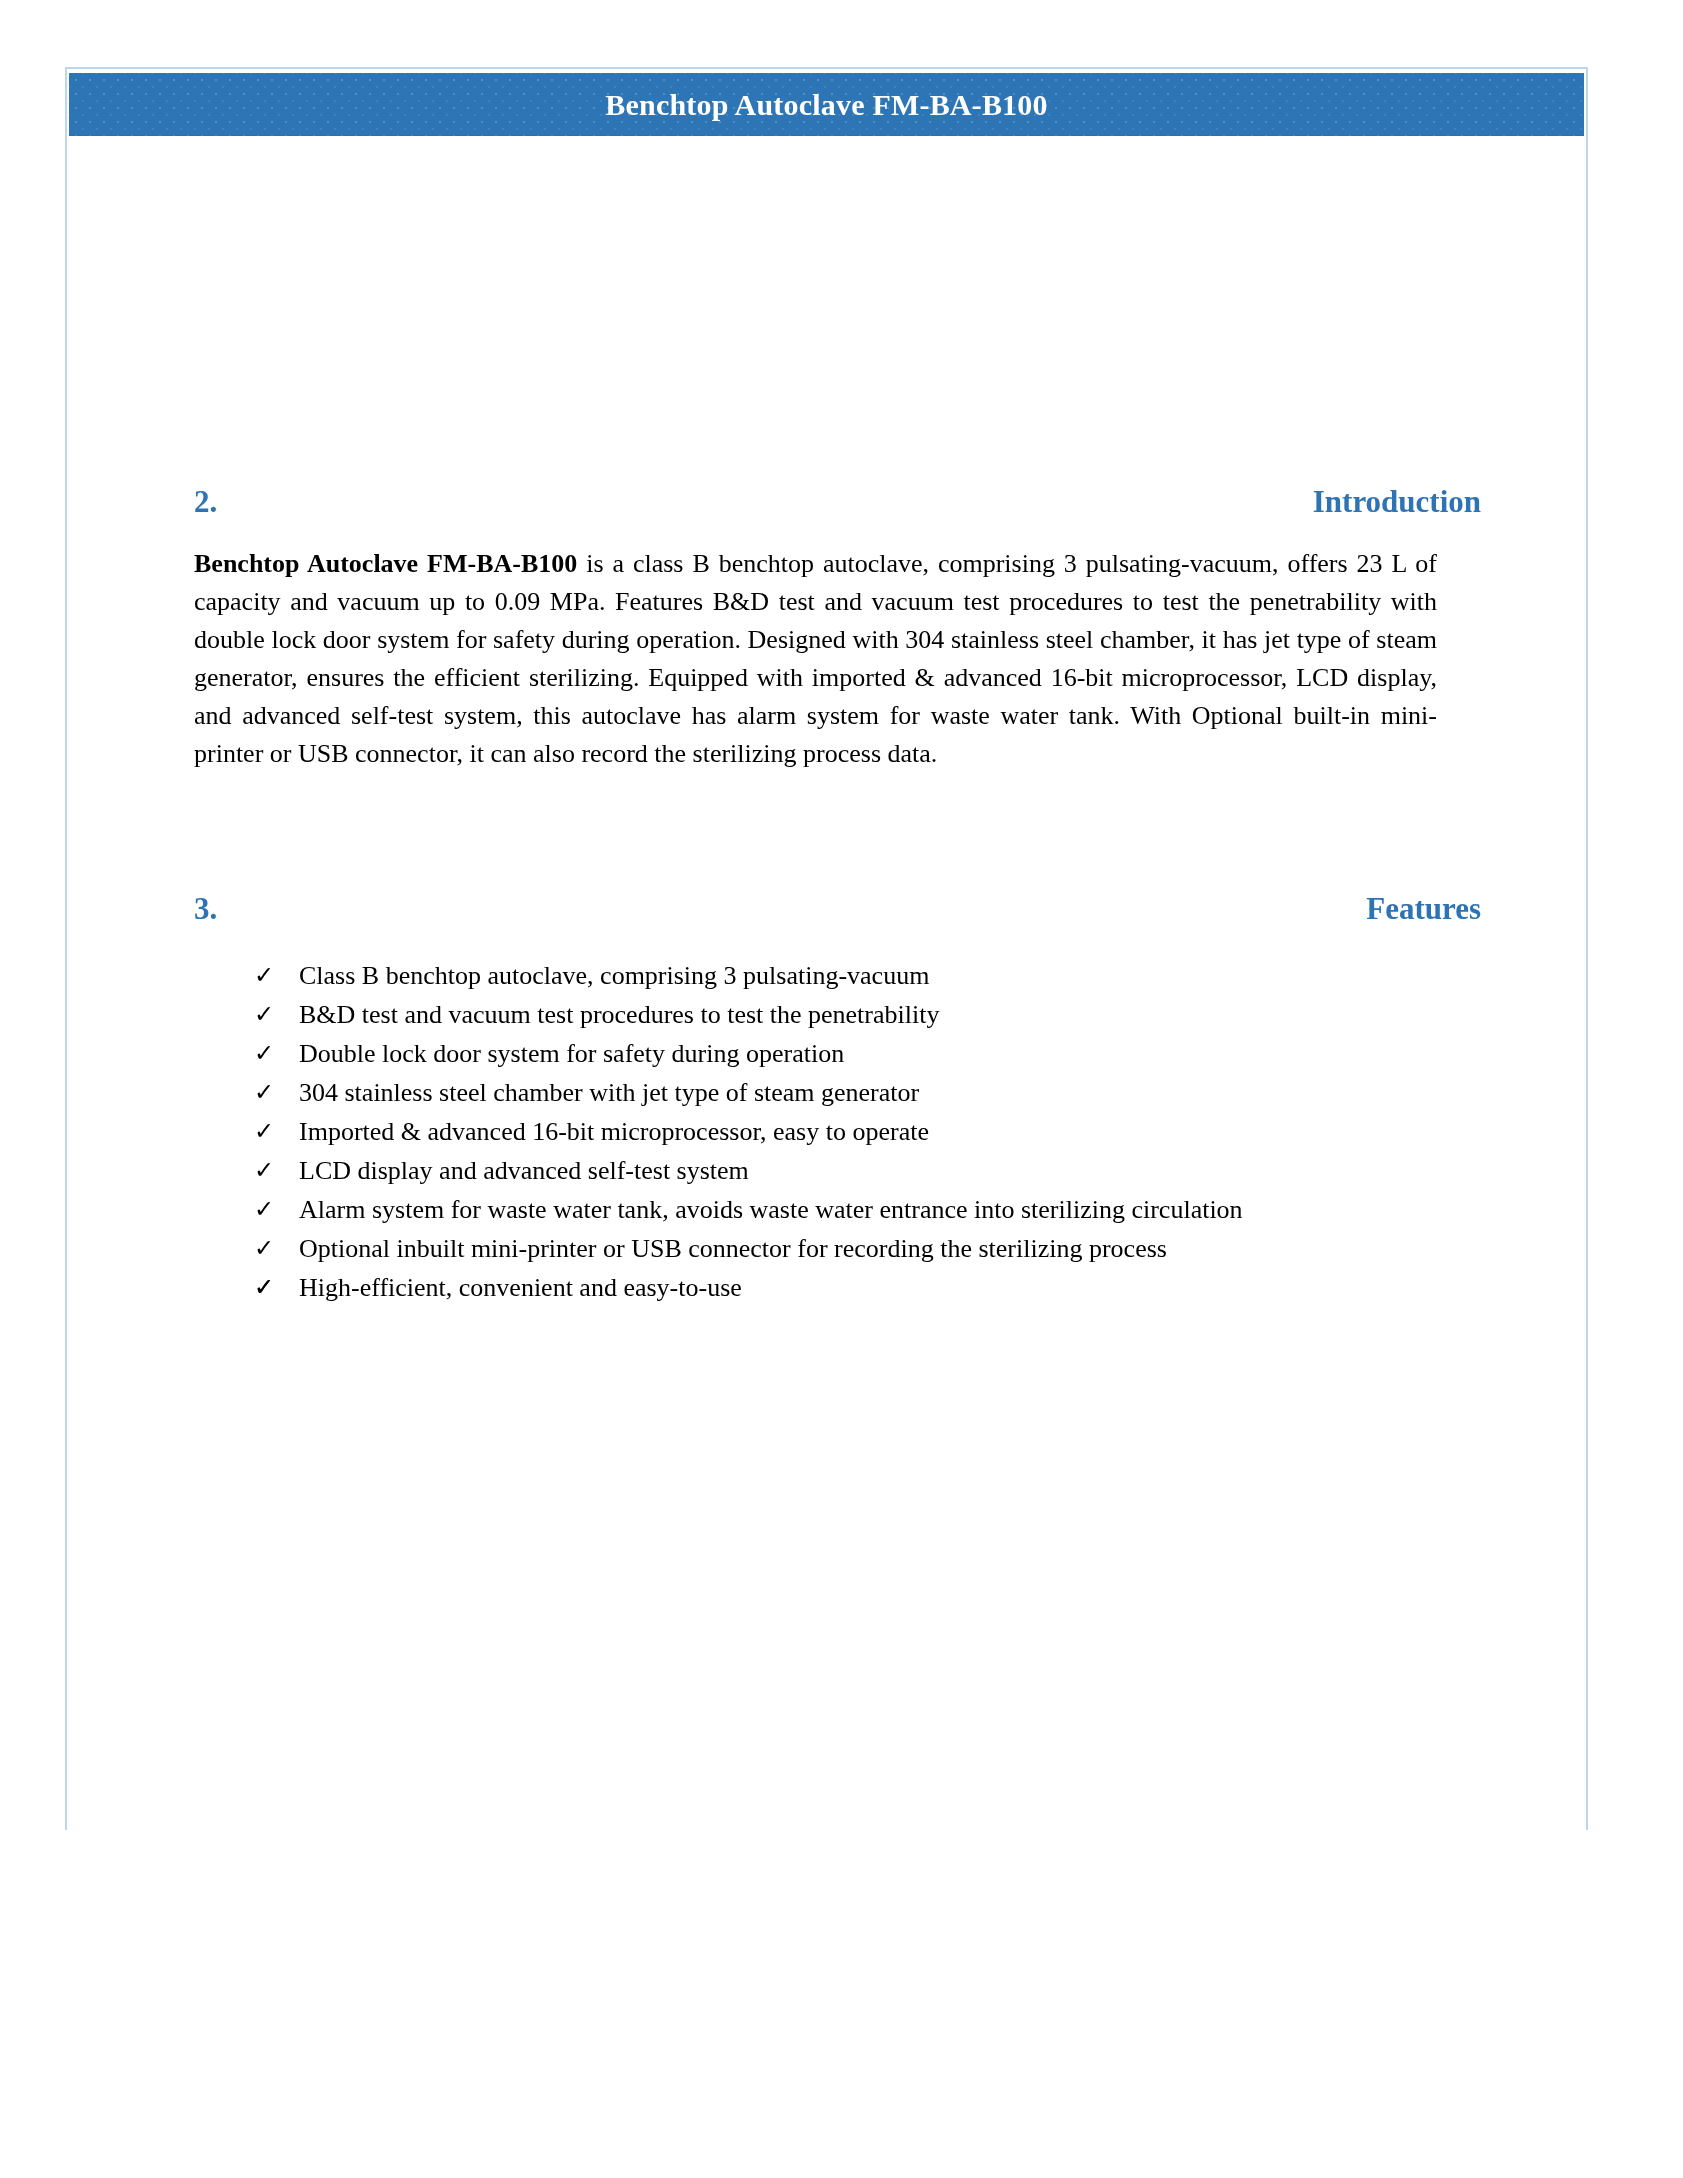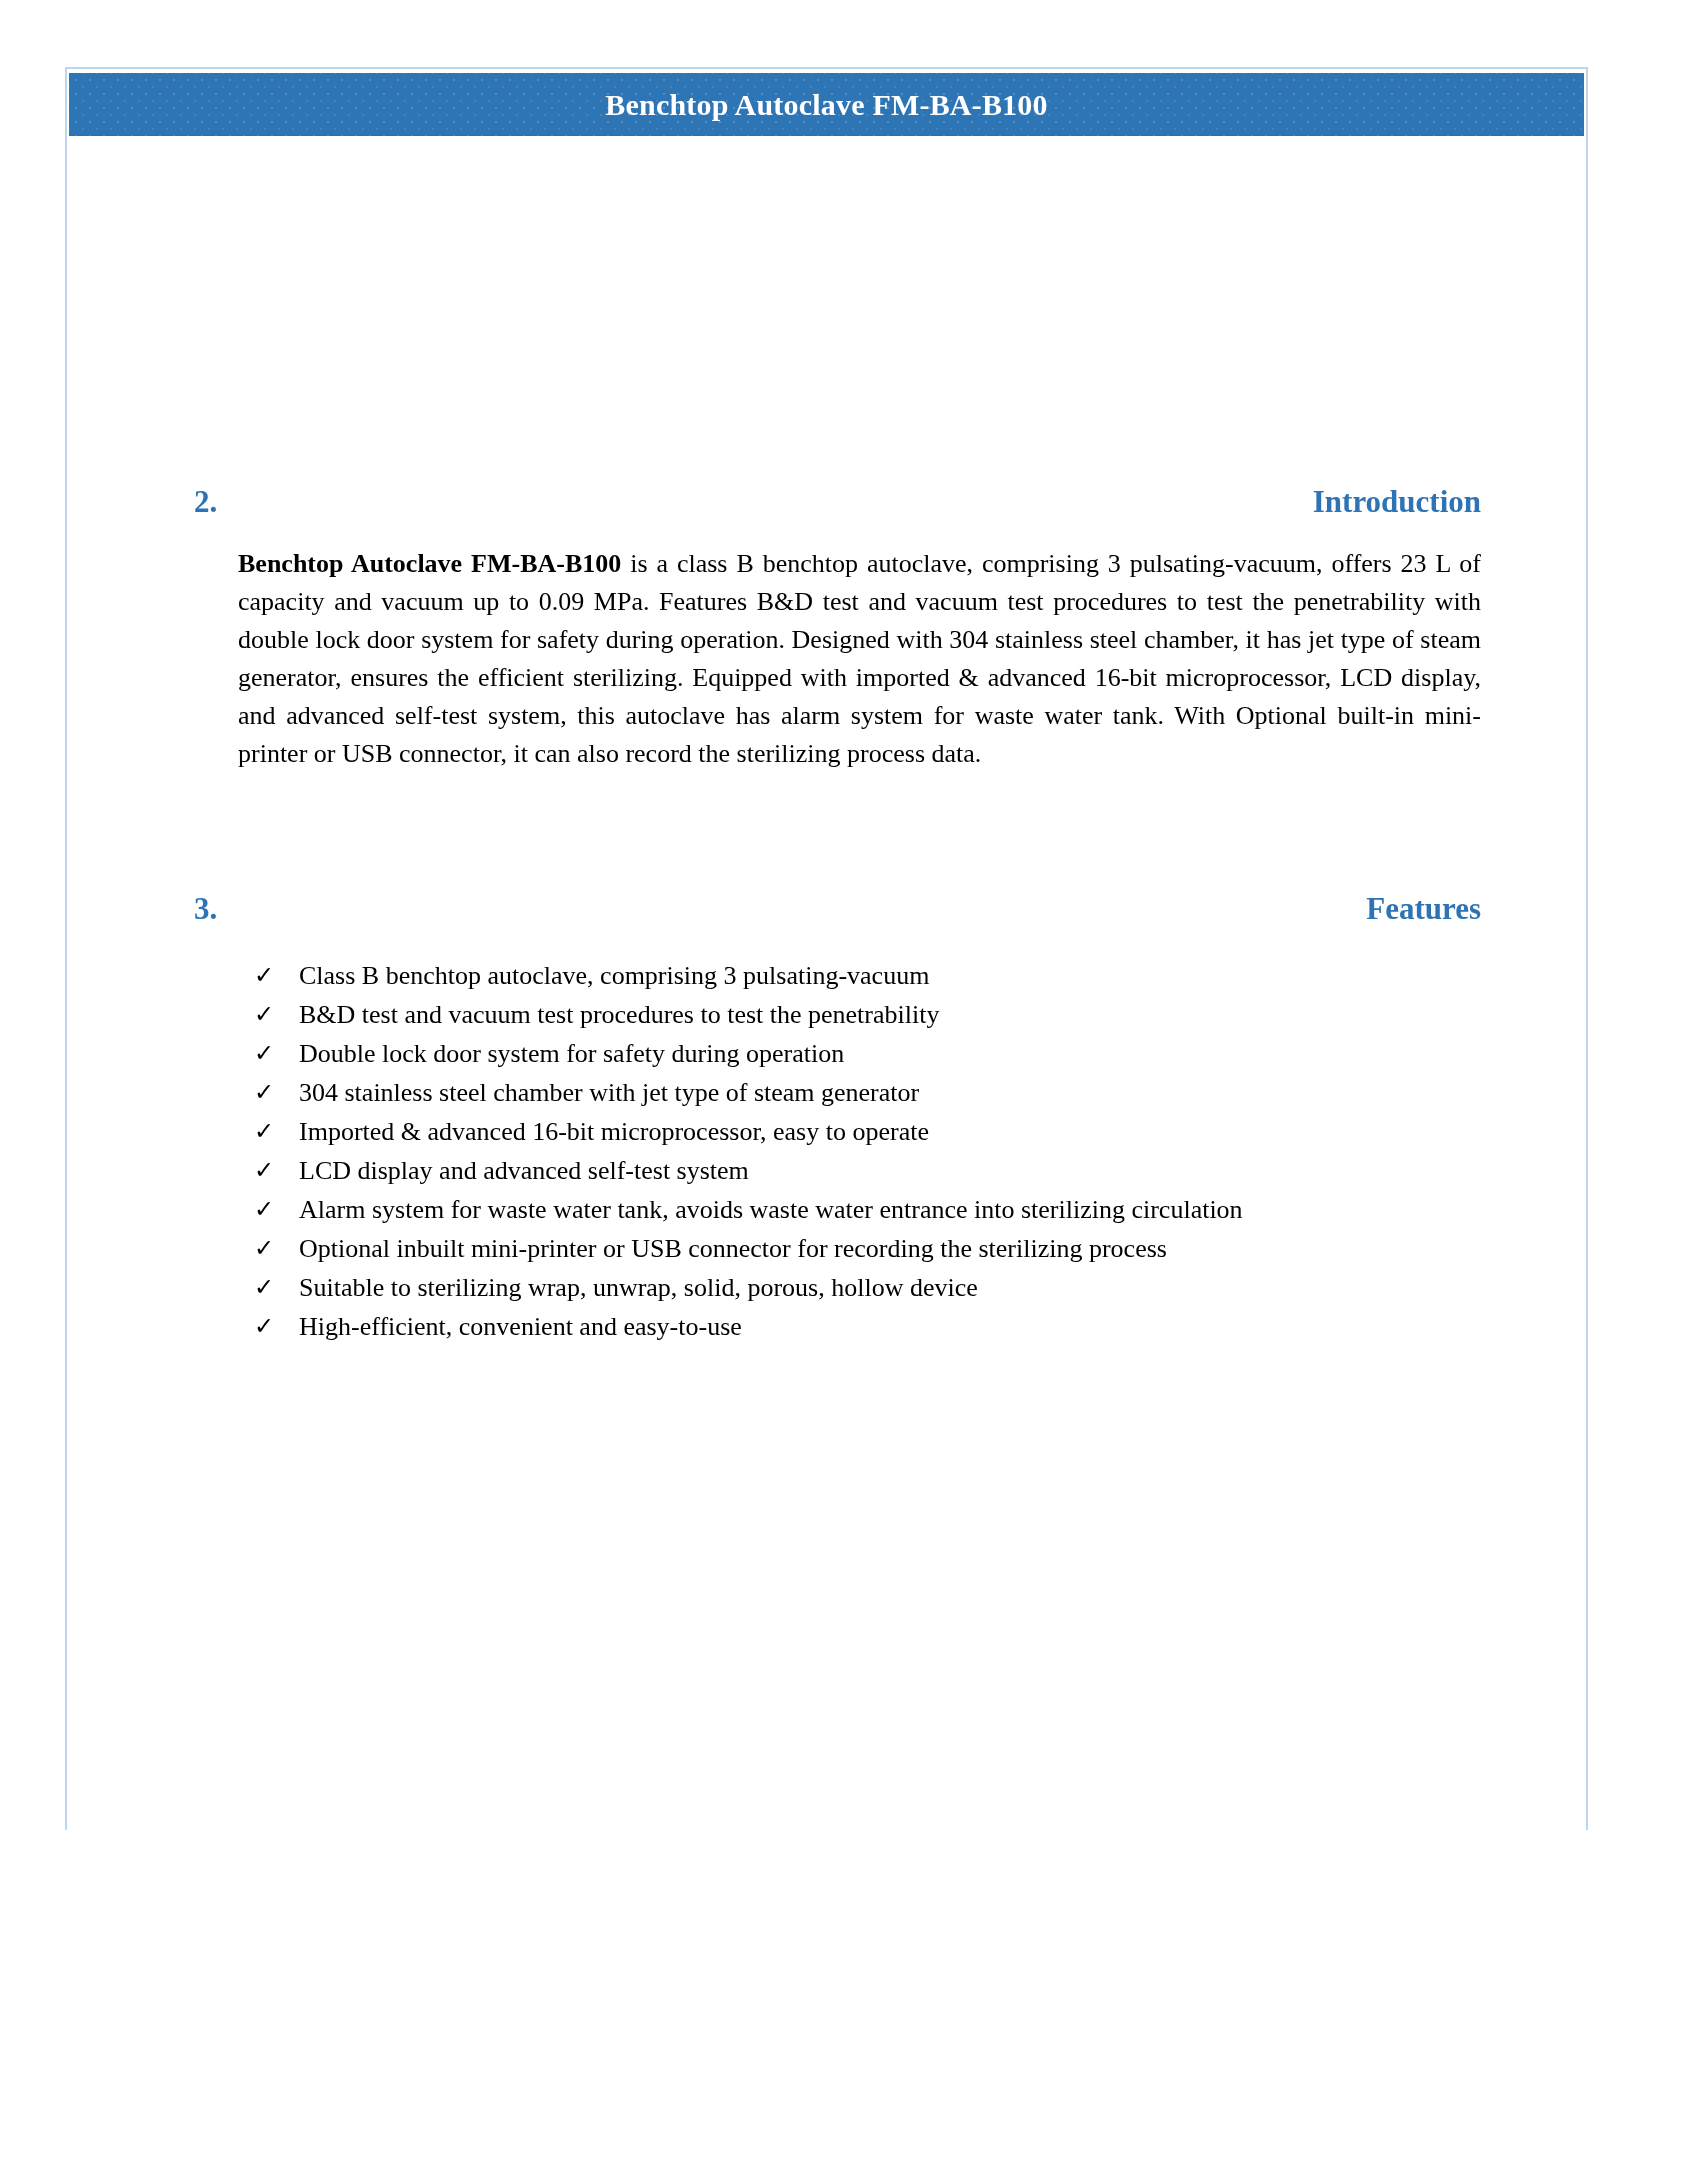--- a/index.html
+++ b/index.html
@@ -94,21 +94,20 @@
     flex: 1 1 auto;
     text-align: right;
   }
 
   #sec-intro-heading { margin-top: 327px; }
   #sec-features-heading { margin-top: 119px; }
 
   
   .body-paragraph {
     margin-top: 26px;
-    margin-left: 44px;
     width: 1243px;
     font-size: 26px;
     line-height: 38px;
     color: #000000;
     text-align: justify;
     text-justify: inter-word;
     hyphens: none;
   }
   .body-paragraph b {
     font-weight: bold;
@@ -184,21 +183,21 @@
 
     <ul class="features-list" id="features-list">
         <li class="feature-item"><span class="check-icon">✓</span><span>Class B benchtop autoclave, comprising 3 pulsating-vacuum</span></li>
         <li class="feature-item"><span class="check-icon">✓</span><span>B&amp;D test and vacuum test procedures to test the penetrability</span></li>
         <li class="feature-item"><span class="check-icon">✓</span><span>Double lock door system for safety during operation</span></li>
         <li class="feature-item"><span class="check-icon">✓</span><span>304 stainless steel chamber with jet type of steam generator</span></li>
         <li class="feature-item"><span class="check-icon">✓</span><span>Imported &amp; advanced 16-bit microprocessor, easy to operate</span></li>
         <li class="feature-item"><span class="check-icon">✓</span><span>LCD display and advanced self-test system</span></li>
         <li class="feature-item justified"><span class="check-icon">✓</span><span>Alarm system for waste water tank, avoids waste water entrance into sterilizing circulation</span></li>
         <li class="feature-item justified"><span class="check-icon">✓</span><span>Optional inbuilt mini-printer or USB connector for recording the sterilizing process</span></li>
-        <li class="feature-item"><span class="check-icon">✓</span><span>Suitable to sterilizing wrap, unwrap, solid, porous, hollow device</span></li>
+        <li class="feature-item"><span class="check-icon">✓</span></li>
         <li class="feature-item"><span class="check-icon">✓</span><span>High-efficient, convenient and easy-to-use</span></li>
       </ul>
 
   </div>
 
   <div class="page-number">4</div>
 
 </div>
 
 

